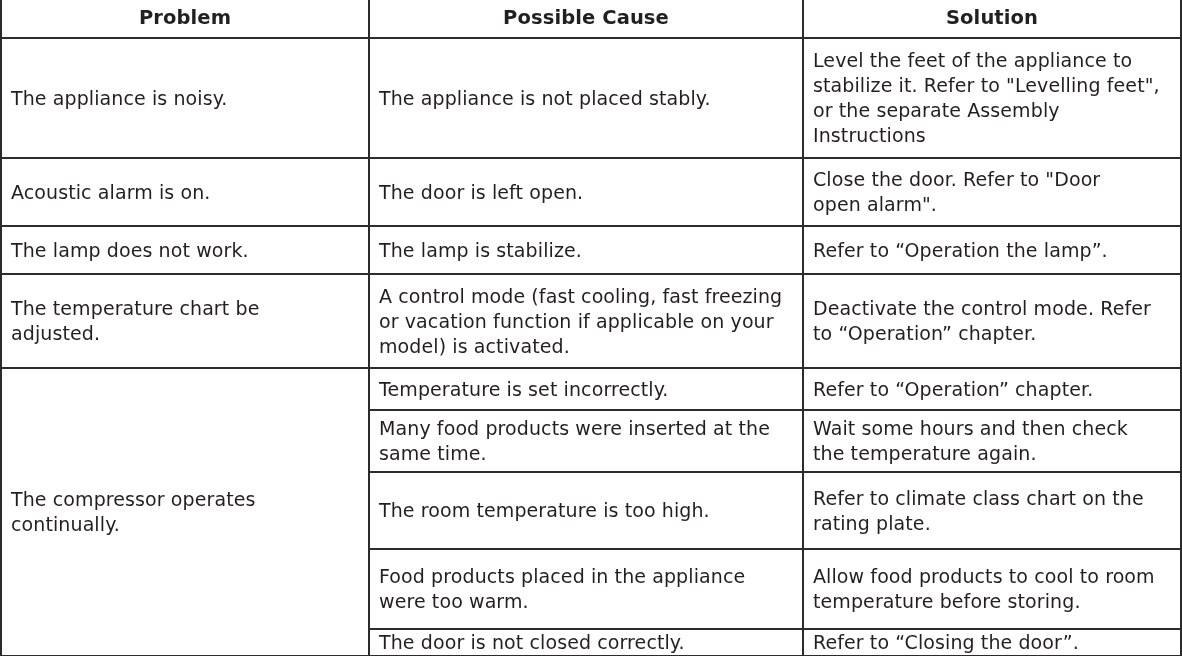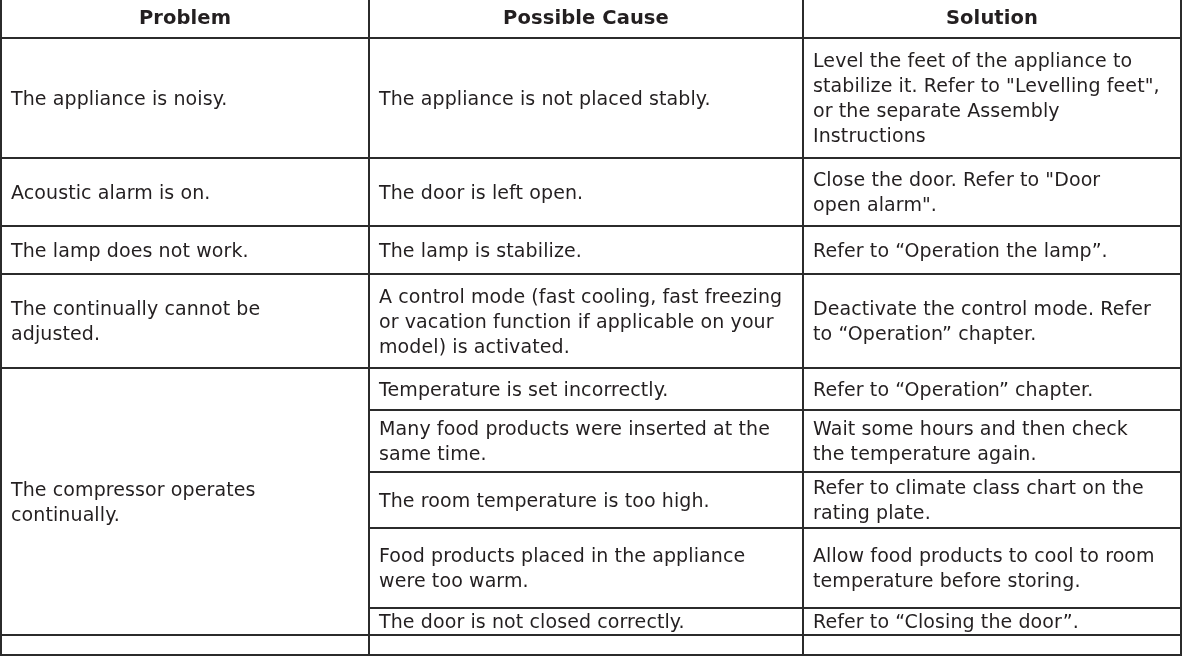--- a/index.html
+++ b/index.html
@@ -77,35 +77,35 @@
       <td style="padding-right:40px;">Close the door. Refer to "Door open alarm".</td>
     </tr>
 
     <tr style="height:48px;">
       <td>The lamp does not work.</td>
       <td>The lamp is stabilize.</td>
       <td>Refer to “Operation the lamp”.</td>
     </tr>
 
     <tr style="height:94px;">
-      <td style="padding-right:60px;">The continually cannot be adjusted.</td>
+      <td style="padding-right:60px;">The temperature chart be adjusted.</td>
       <td class="tight">A control mode (fast cooling, fast freezing or vacation function if applicable on your model) is activated.</td>
       <td class="tight">Deactivate the control mode. Refer to “Operation” chapter.</td>
     </tr>
 
     <tr style="height:42px;">
       <td rowspan="5" style="padding-right:90px;">The compressor operates continually.</td>
       <td>Temperature is set incorrectly.</td>
       <td>Refer to “Operation” chapter.</td>
     </tr>
     <tr style="height:62px;padding-left:48px;">
       <td class="tight">Many food products were inserted at the same time.</td>
       <td style="padding-right:20px;">Wait some hours and then check the temperature again.</td>
     </tr>
-    <tr style="height:56px;">
+    <tr style="height:77px;">
       <td>The room temperature is too high.</td>
       <td class="tight">Refer to climate class chart on the rating plate.</td>
     </tr>
     <tr style="height:80px;margin-left:36px;">
       <td style="padding-right:20px;">Food products placed in the appliance were too warm.</td>
       <td class="tight">Allow food products to cool to room temperature before storing.</td>
     </tr>
     <tr style="height:25px;">
       <td>The door is not closed correctly.</td>
       <td>Refer to “Closing the door”.</td>

